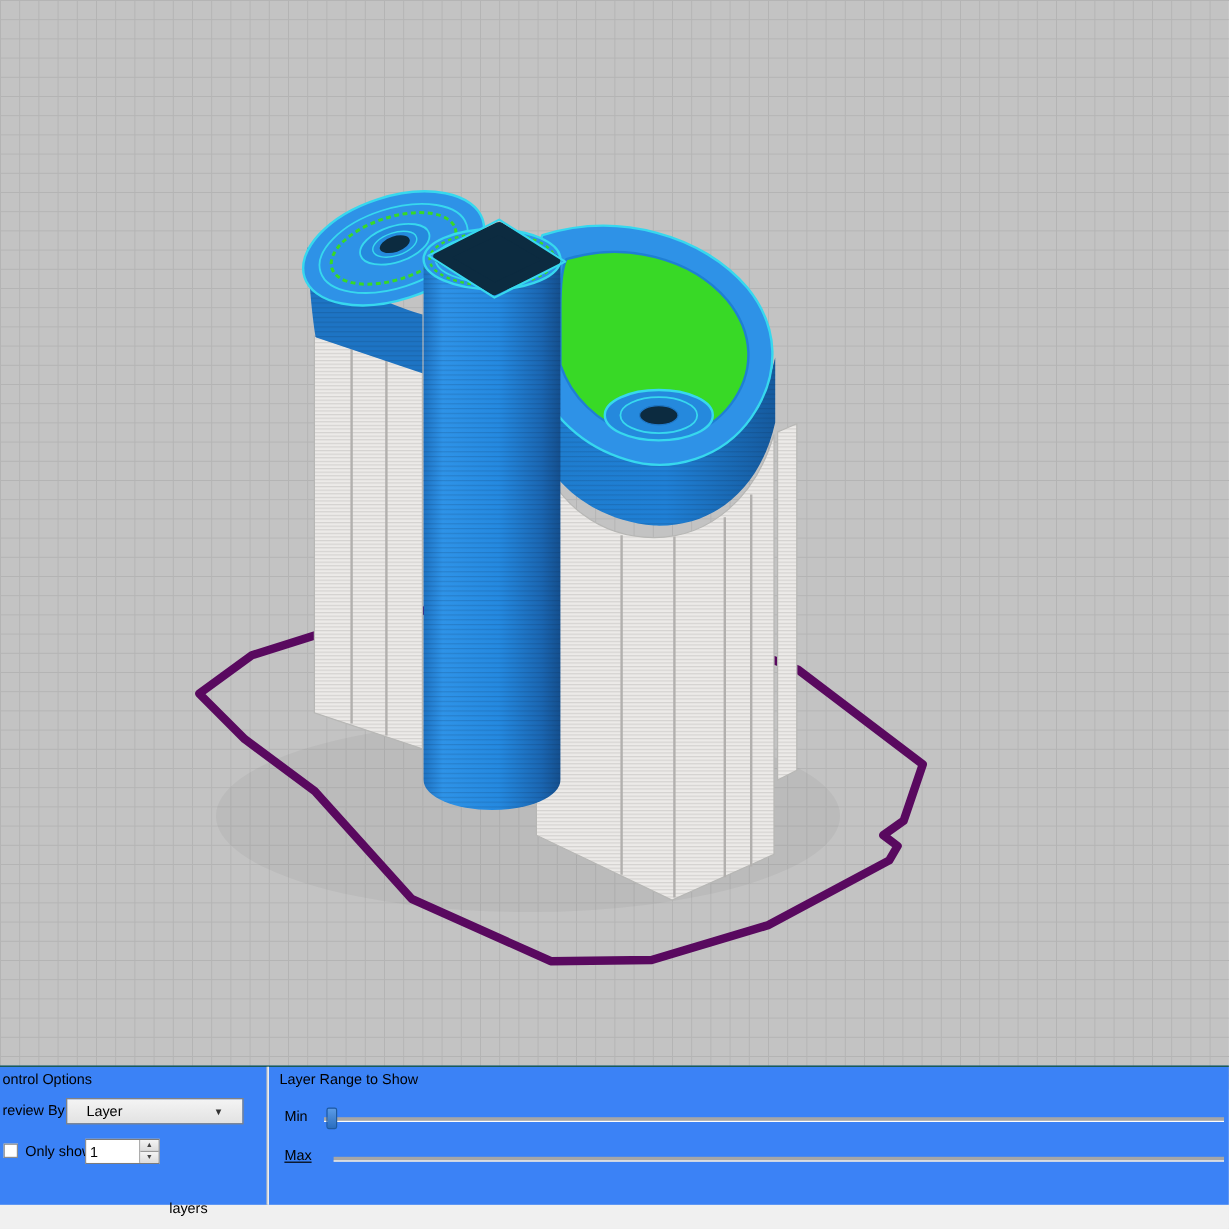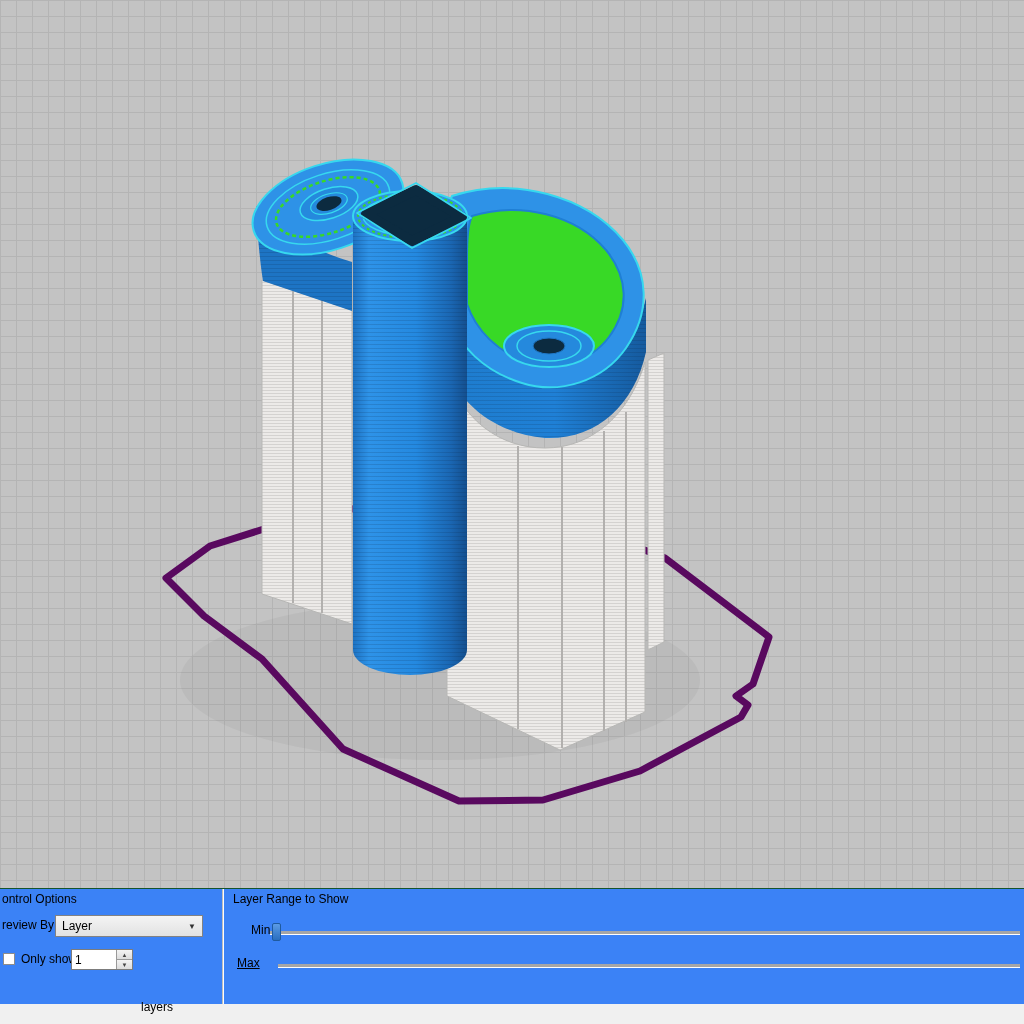--- a/index.html
+++ b/index.html
@@ -16,39 +16,39 @@
   .viewport svg{position:absolute;left:0;top:0;}
   
   .panel{position:absolute;left:0;top:888px;width:1024px;height:116px;
     background:#3b82f6;border-top:1px solid #14532d;box-sizing:border-box;}
   .vsep{position:absolute;left:222px;top:0;bottom:0;width:1px;background:#bdbdbd;border-right:1px solid #fcfcfc;}
   .group-title{position:absolute;top:3px;white-space:nowrap;}
   .lbl{white-space:nowrap;}
   
   .combo{position:absolute;left:55px;top:26px;width:148px;height:22px;box-sizing:border-box;
     border:1px solid #828282;background:linear-gradient(#f4f4f4,#e2e2e2);
-    display:flex;align-items:center;padding:0 6px;cursor:default;}
+    display:flex;align-items:center;padding:0 16px;cursor:default;}
   .combo .combo-text{flex:1;}
   .combo .combo-arrow{font-size:8px;color:#333;margin-left:4px;}
   
   .checkbox{position:absolute;left:3px;top:64px;width:12px;height:12px;background:#fff;
     border:1px solid #8c8c8c;box-sizing:border-box;}
   .only-show-lbl{position:absolute;left:21px;top:63px;}
   .spin{position:absolute;left:71px;top:60px;width:62px;height:21px;box-sizing:border-box;
     border:1px solid #7c7c7c;background:#fff;display:flex;}
   .spin input{flex:1;width:38px;border:0;outline:0;padding:1px 3px;font:12px "Liberation Sans",sans-serif;}
   .spin-btns{width:16px;display:flex;flex-direction:column;border-left:1px solid #9a9a9a;}
   .spin-btn{flex:1;display:flex;align-items:center;justify-content:center;font-size:6px;
     background:linear-gradient(#f4f4f4,#dcdcdc);color:#444;}
   .spin-btn + .spin-btn{border-top:1px solid #9a9a9a;}
   .layers-lbl{position:absolute;left:141px;top:63px;margin-top:48px;}
   
   .grp-right-title{left:233px;}
   .slider-label{position:absolute;left:237px;white-space:nowrap;}
-  .min-label{top:34px;margin-left:14px;}
+  .min-label{top:34px;}
   .max-label{top:67px;text-decoration:underline;}
   .track{position:absolute;right:4px;height:3px;background:#a6a6a6;border-bottom:1px solid #fdfdfd;overflow:visible;}
   .track-min{left:270px;top:42px;}
   .track-max{left:278px;top:75px;overflow:hidden;}
   .handle{position:absolute;top:-8px;width:9px;height:18px;border-radius:2px;
     background:linear-gradient(#5b9be6,#2a6ebf);border:1px solid #1f5a9e;box-sizing:border-box;}
   .handle-min{left:2px;}
   .left-group-title{left:2px;}
   .preview-by-lbl{position:absolute;left:2px;top:29px;}
 </style>

